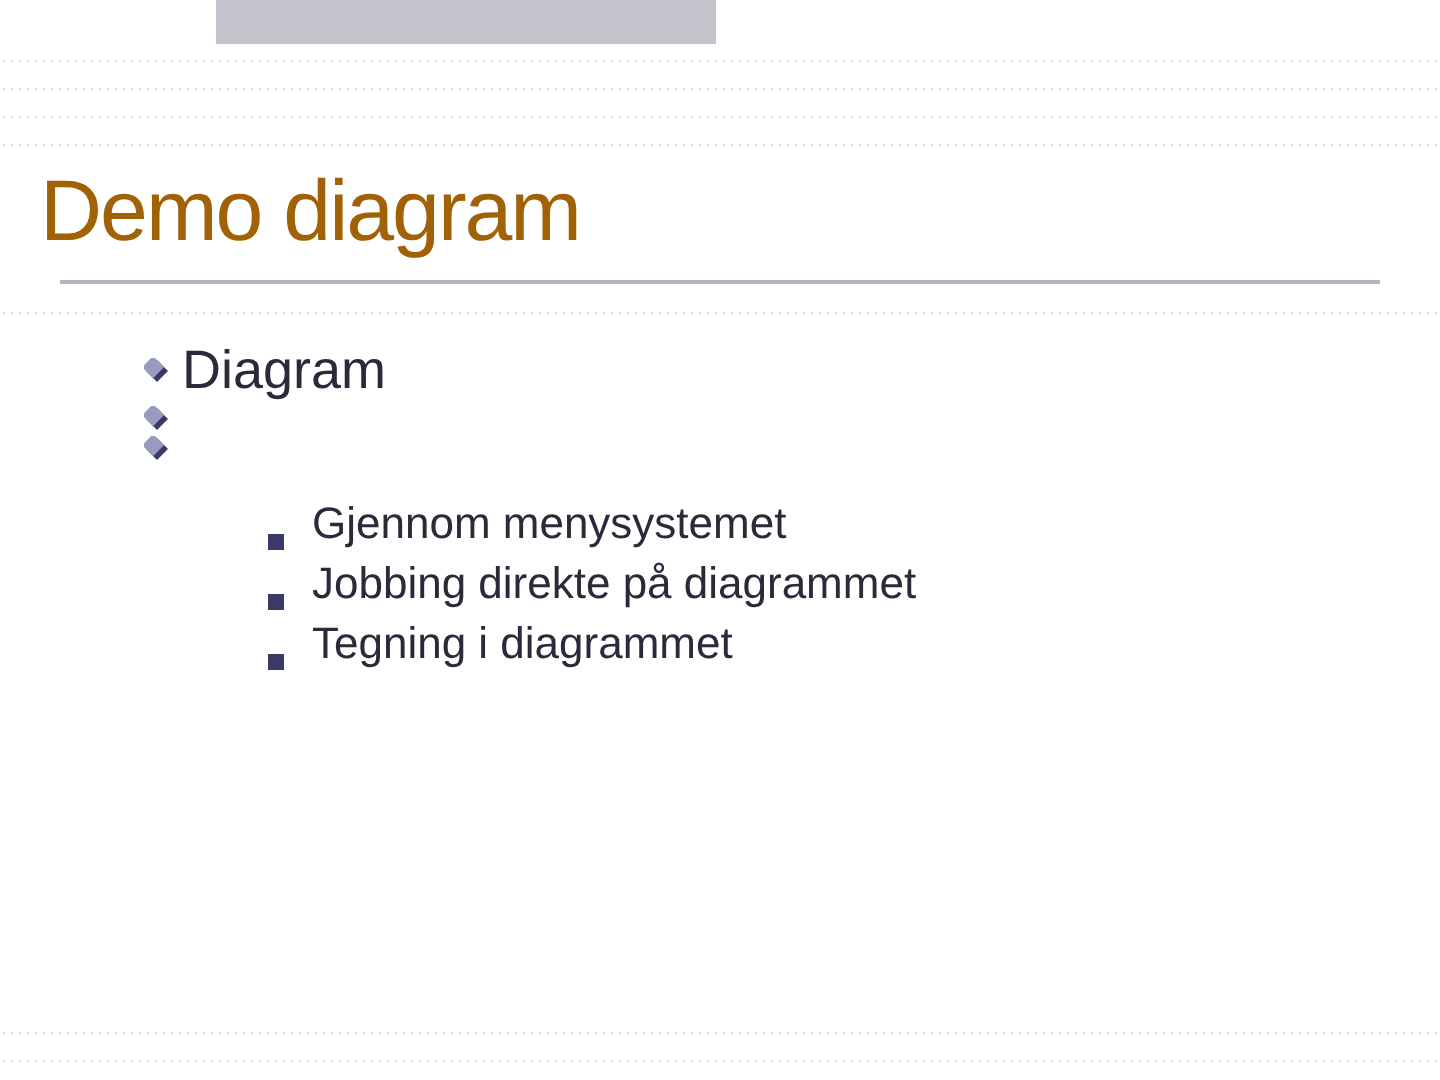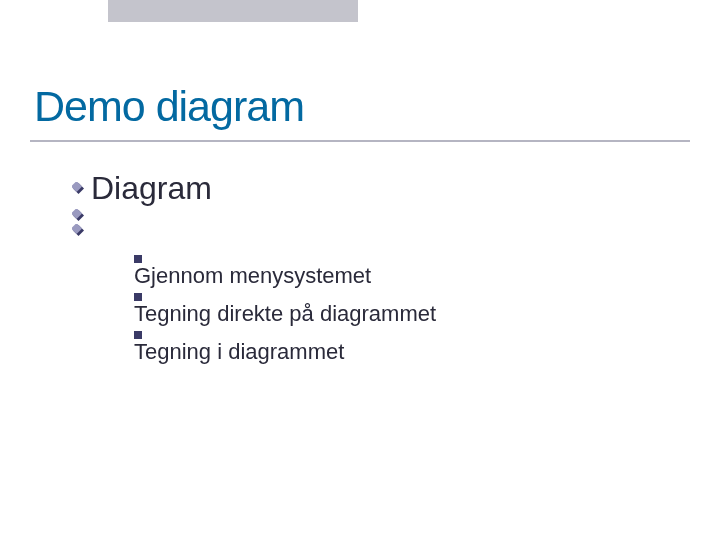--- a/index.html
+++ b/index.html
@@ -33,55 +33,54 @@
       left: 0;
       right: 0;
       height: 1px;
       background-image: radial-gradient(circle, #d8d8e0 0.5px, transparent 0.5px);
       background-size: 4px 1px;
       background-repeat: repeat-x;
     }
     .slide-title {
       position: absolute;
       top: 82px;
-      left: 34px;
+      left: 20px;
       font-size: 43px;
-      color: #0369a1;
+      color: #a16207;
       font-weight: normal;
       letter-spacing: -1px;
     }
     .content {
       position: absolute;
       top: 170px;
       left: 72px;
     }
     .level1 {
       display: flex;
       align-items: center;
       margin-bottom: 2px;
     }
     .level1 .bullet {
       width: 13px;
       height: 13px;
       margin-right: 6px;
       flex-shrink: 0;
     }
     .level1 .txt {
-      font-size: 32px;
+      font-size: 27px;
       color: #2a2a3a;
     }
     .level2-group {
       margin-top: 18px;
       margin-left: 62px;
     }
     .level2 {
       display: flex;
-      align-items: flex-start;
+      align-items: flex-end;
       margin-bottom: 4px;
-      flex-direction: column;
     }
     .level2 .sq {
       width: 8px;
       height: 8px;
       background: #3a3a66;
       margin-right: 14px;
       flex-shrink: 0;
     }
     .level2 .txt {
       font-size: 22px;
@@ -128,21 +127,21 @@
     </svg>
   </div>
 
   <div class="level2-group">
     <div class="level2">
       <div class="sq"></div>
       <span class="txt">Gjennom menysystemet</span>
     </div>
     <div class="level2">
       <div class="sq"></div>
-      <span class="txt">Tegning direkte på diagrammet</span>
+      <span class="txt">Jobbing direkte på diagrammet</span>
     </div>
     <div class="level2">
       <div class="sq"></div>
       <span class="txt">Tegning i diagrammet</span>
     </div>
   </div>
 
 </div>
 
 </body></html>

